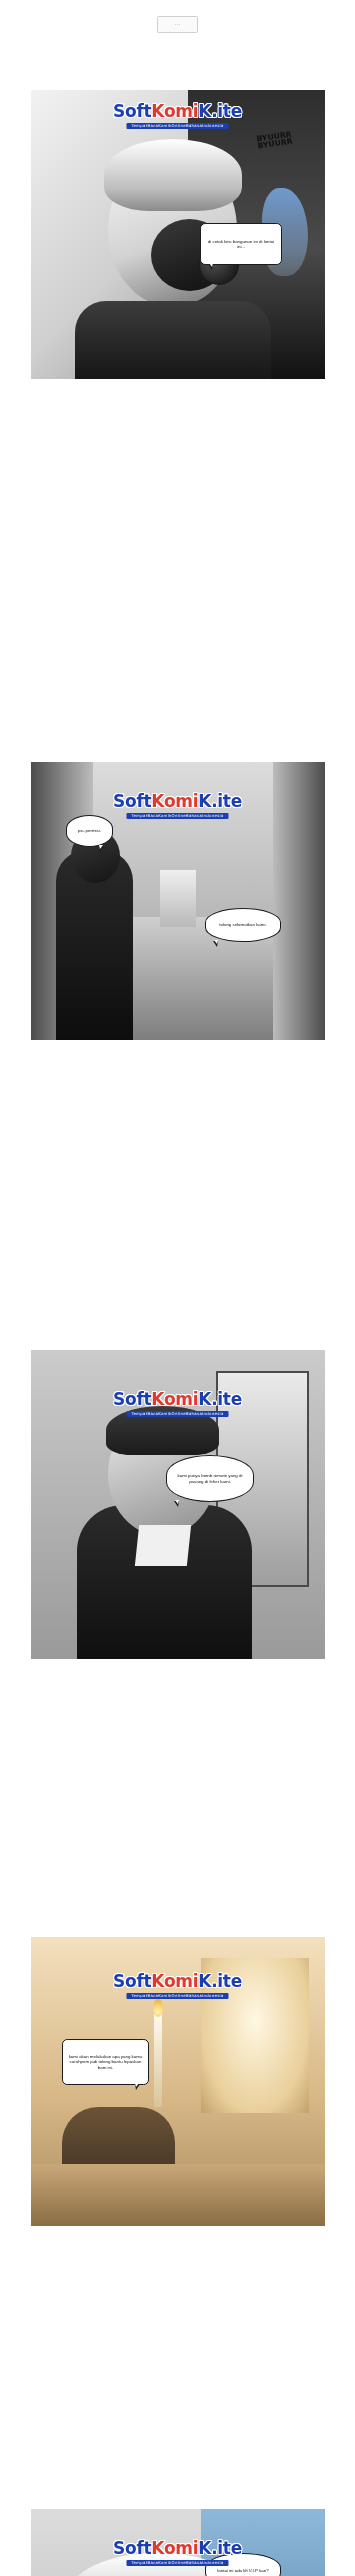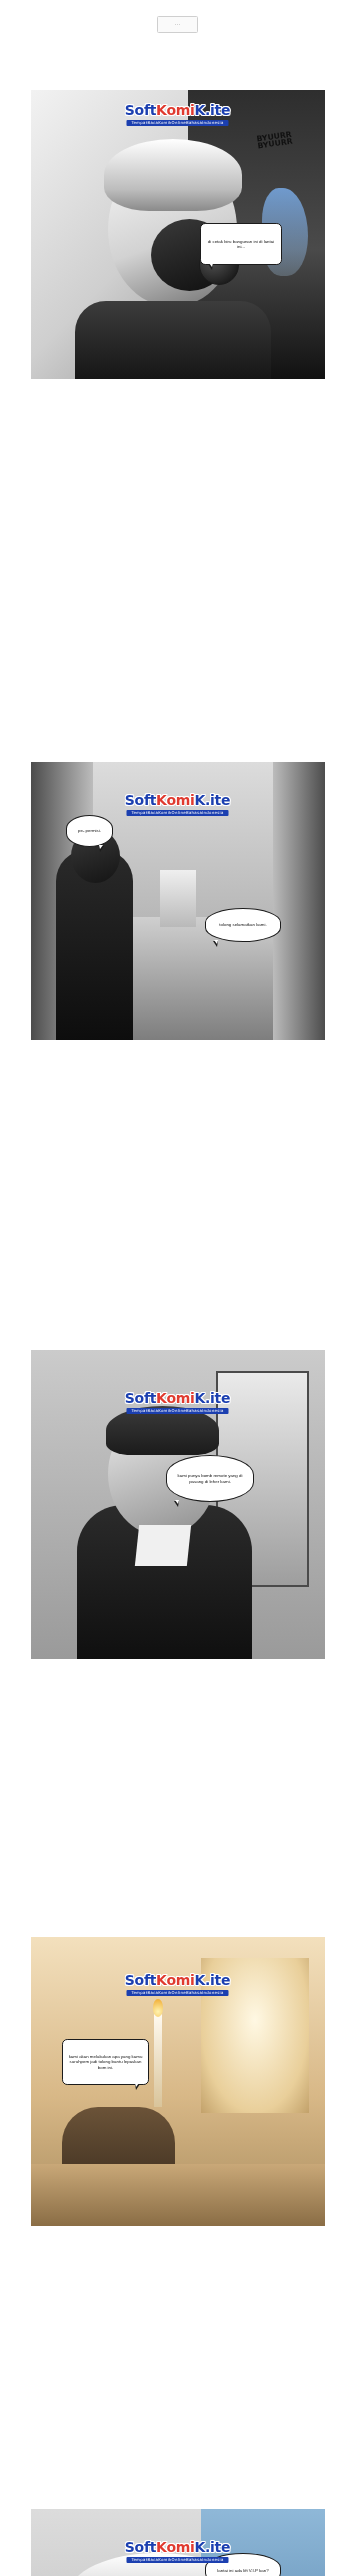--- a/index.html
+++ b/index.html
@@ -41,21 +41,21 @@
     text-align: center;
     width: 149px;
     left: 50%;
     transform: translateX(-50%);
     pointer-events: none;
     z-index: 40;
   }
   .wm .wm-main {
     font-family: "DejaVu Sans", sans-serif;
     font-weight: bold;
-    font-size: 14px;
+    font-size: 17px;
     letter-spacing: -0.3px;
     line-height: 1;
     color: #1b3fb0;
     text-shadow:
       -0.8px -0.8px 0 #fff, 0.8px -0.8px 0 #fff,
       -0.8px 0.8px 0 #fff, 0.8px 0.8px 0 #fff,
        0 1px 0 #fff, 1px 0 0 #fff, -1px 0 0 #fff, 0 -1px 0 #fff;
   }
   .wm .wm-main .k { color: #e03a2f; }
   .wm .wm-sub {

